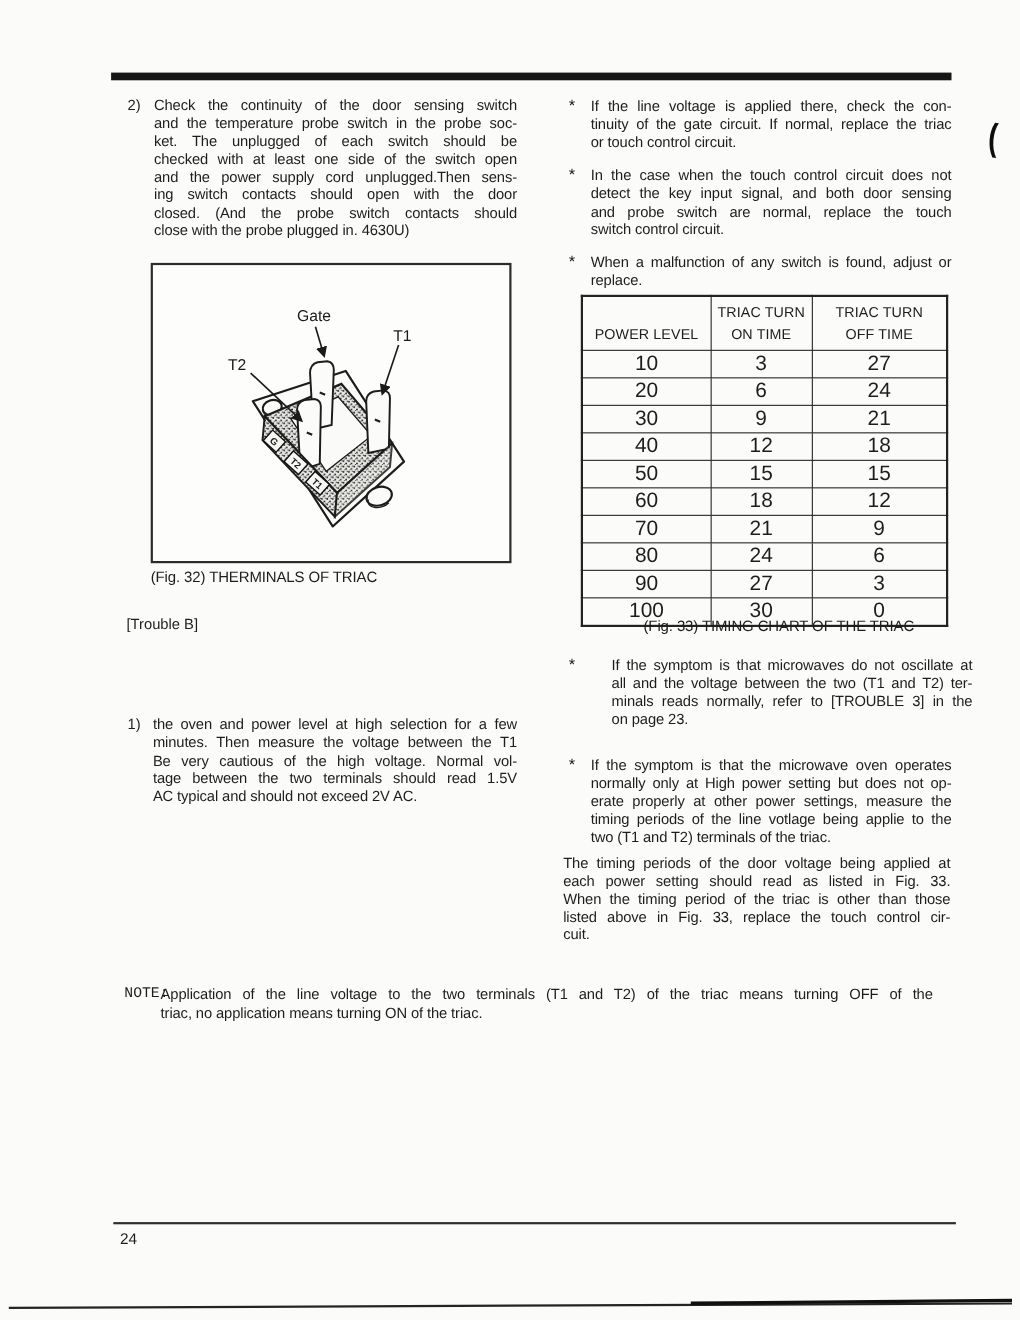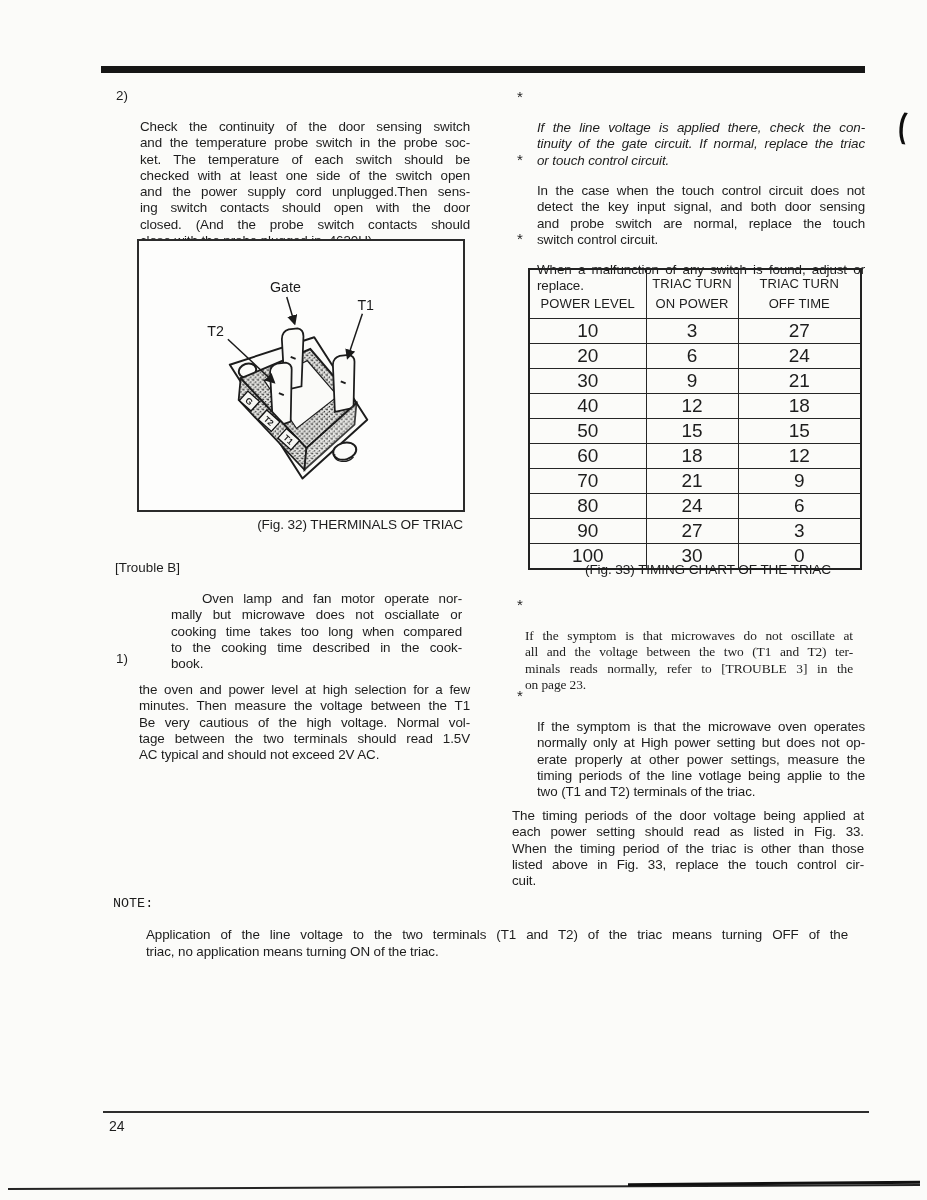--- a/index.html
+++ b/index.html
@@ -1,29 +1,29 @@
 <!DOCTYPE html>
 <html><head>
 <meta charset="utf-8">
 <style>
   html,body{margin:0;padding:0;}
   body{width:927px;height:1200px;background:#fbfbf9;font-family:"Liberation Sans", sans-serif;color:#1d1d1d;}
   .page{position:relative;width:927px;height:1200px;overflow:hidden;}
   .abs{position:absolute;}
   .topbar{left:101px;top:66px;width:764px;height:7px;background:#161616;}
-  .lines{font-size:13.4px;line-height:16.3px;letter-spacing:-0.1px;margin-top:31px;}
+  .lines{font-size:13.4px;line-height:16.3px;letter-spacing:-0.1px;}
   .tline{min-height:16.3px;white-space:nowrap;}
   .tline.just{white-space:normal;text-align:justify;text-align-last:justify;}
   .marker{font-size:13.4px;line-height:16.3px;}
   .star{font-size:15px;line-height:16.3px;}
   .indent-first .tline:first-child{text-indent:31px;}
   .figure-box{left:137px;top:239px;width:328px;height:273px;border:2px solid #2b2b2b;background:#fdfdfc;box-sizing:border-box;}
   .figure-box svg{display:block;width:100%;height:100%;}
   .caption{font-size:13.6px;letter-spacing:-0.1px;}
-  .cap32{left:137px;top:517px;width:326px;text-align:right;}
+  .cap32{left:137px;top:517px;width:326px;}
   .cap33{left:543px;top:562px;width:330px;text-align:center;}
   table.timing{position:absolute;left:528px;top:268px;border-collapse:collapse;table-layout:fixed;width:332px;border:2px solid #222;}
   table.timing th,table.timing td{border:1.5px solid #262626;text-align:center;padding:0;font-weight:normal;}
   table.timing th{height:44px;vertical-align:bottom;padding-bottom:4px;font-size:13px;line-height:20px;letter-spacing:0.1px;}
   table.timing td{height:24px;font-size:19px;}
   .note-label,.note .lines{font-size:13.4px;}
   .rule-bottom{left:103px;top:1111px;width:766px;height:2px;background:#2e2e2e;}
   .pagenum{left:109px;top:1118px;font-size:14px;}
   .scanline{left:8px;top:1186px;width:912px;height:2px;background:#242424;transform:rotate(-0.25deg);}
   .scanline2{left:628px;top:1182px;width:292px;height:3px;background:#101010;transform:rotate(-0.5deg);}
@@ -35,21 +35,21 @@
 
 <div class="page">
 
   <div class="abs topbar"></div>
   <div class="abs edge-mark">(</div>
 
   <span class="abs marker" style="left:116px;top:88px;">2)</span>
   <div class="abs lines" style="left:140px;top:88px;width:330px;">
       <div class="tline just">Check the continuity of the door sensing switch</div>
       <div class="tline just">and the temperature probe switch in the probe soc-</div>
-      <div class="tline just">ket. The temperature of each switch should be</div>
+      <div class="tline just">ket. The unplugged of each switch should be</div>
       <div class="tline just">checked with at least one side of the switch open</div>
       <div class="tline just">and the power supply cord unplugged.Then sens-</div>
       <div class="tline just">ing switch contacts should open with the door</div>
       <div class="tline just">closed. (And the probe switch contacts should</div>
       <div class="tline">close with the probe plugged in. 4630U)</div>
     </div>
 
   <div class="abs figure-box">
     <svg viewBox="0 0 329 274">
       <defs>
@@ -100,39 +100,32 @@
       <line x1="150" y1="57" x2="158" y2="84" stroke="#1a1a1a" stroke-width="1.5" marker-end="url(#ah)"></line>
       <text x="222" y="70" font-size="14.5">T1</text>
       <line x1="227" y1="74" x2="212" y2="119" stroke="#1a1a1a" stroke-width="1.5" marker-end="url(#ah)"></line>
       <text x="69" y="97" font-size="14.5">T2</text>
       <line x1="90" y1="100" x2="137" y2="144" stroke="#1a1a1a" stroke-width="1.5" marker-end="url(#ah)"></line>
     </svg>
   </div>
   <div class="abs caption cap32">(Fig. 32) THERMINALS OF TRIAC</div>
 
   <span class="abs marker" style="left:115px;top:560px;">[Trouble B]</span>
-  <div class="abs lines indent-first" style="left:171px;top:560px;width:291px;">
-      <div class="tline just">Oven lamp and fan motor operate nor-</div>
-      <div class="tline just">mally but microwave does not osciallate or</div>
-      <div class="tline just">cooking time takes too long when compared</div>
-      <div class="tline just">to the cooking time described in the cook-</div>
-      <div class="tline">book.</div>
-    </div>
 
   <span class="abs marker" style="left:116px;top:651px;">1)</span>
   <div class="abs lines" style="left:139px;top:651px;width:331px;">
       <div class="tline just">the oven and power level at high selection for a few</div>
       <div class="tline just">minutes. Then measure the voltage between the T1</div>
       <div class="tline just">Be very cautious of the high voltage. Normal vol-</div>
       <div class="tline just">tage between the two terminals should read 1.5V</div>
       <div class="tline">AC typical and should not exceed 2V AC.</div>
     </div>
 
   <span class="abs star" style="left:517px;top:89px;">*</span>
-  <div class="abs lines" style="left:537px;top:89px;width:328px;font-style:italic;">
+  <div class="abs lines" style="left:537px;top:89px;width:328px;">
       <div class="tline just">If the line voltage is applied there, check the con-</div>
       <div class="tline just">tinuity of the gate circuit. If normal, replace the triac</div>
       <div class="tline">or touch control circuit.</div>
     </div>
 
   <span class="abs star" style="left:517px;top:152px;">*</span>
   <div class="abs lines" style="left:537px;top:152px;width:328px;">
       <div class="tline just">In the case when the touch control circuit does not</div>
       <div class="tline just">detect the key input signal, and both door sensing</div>
       <div class="tline just">and probe switch are normal, replace the touch</div>
@@ -151,21 +144,21 @@
         <col style="width:92px">
         <col style="width:123px">
       </colgroup>
   <thead>
         <tr>
           <th>
             <div>POWER LEVEL</div>
           </th>
           <th>
             <div>TRIAC TURN</div>
-            <div>ON POWER</div>
+            <div>ON TIME</div>
           </th>
           <th>
             <div>TRIAC TURN</div>
             <div>OFF TIME</div>
           </th>
         </tr>
       </thead>
       <tbody>
         <tr>
           <td>10</td>
@@ -215,21 +208,21 @@
         <tr>
           <td>100</td>
           <td>30</td>
           <td>0</td>
         </tr>
       </tbody>
     </table>
   <div class="abs caption cap33">(Fig. 33) TIMING CHART OF THE TRIAC</div>
 
   <span class="abs star" style="left:517px;top:597px;">*</span>
-  <div class="abs lines" style="left:525px;top:597px;width:328px;font-family:Liberation Serif, serif;">
+  <div class="abs lines" style="left:556px;top:597px;width:328px;">
       <div class="tline just">If the symptom is that microwaves do not oscillate at</div>
       <div class="tline just">all and the voltage between the two (T1 and T2) ter-</div>
       <div class="tline just">minals reads normally, refer to [TROUBLE 3] in the</div>
       <div class="tline">on page 23.</div>
     </div>
 
   <span class="abs star" style="left:517px;top:688px;">*</span>
   <div class="abs lines" style="left:537px;top:688px;width:328px;">
       <div class="tline just">If the symptom is that the microwave oven operates</div>
       <div class="tline just">normally only at High power setting but does not op-</div>

